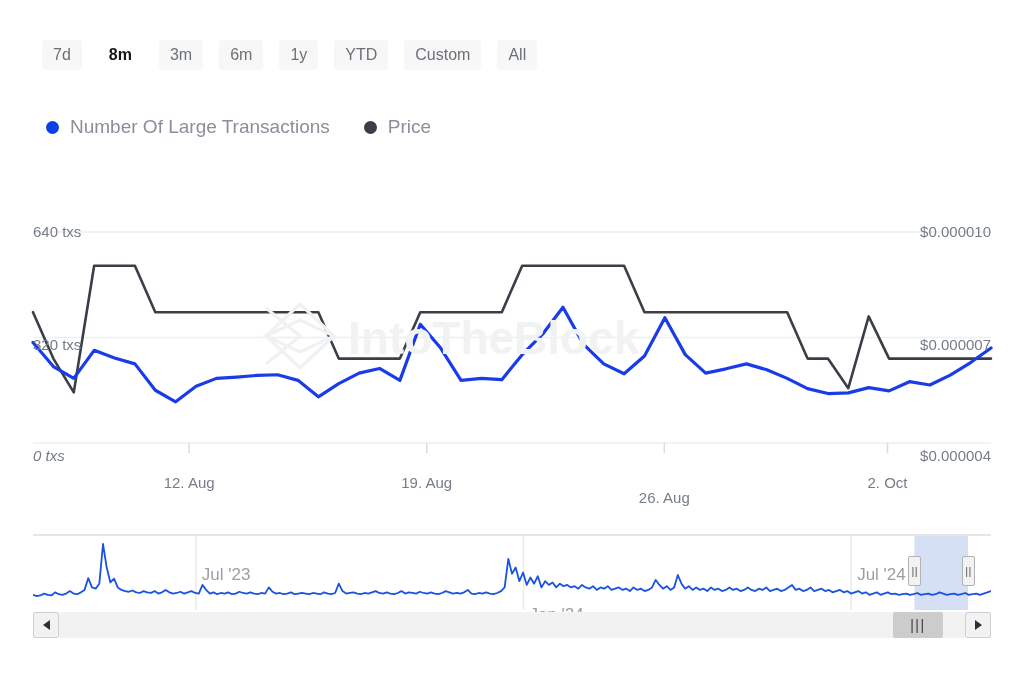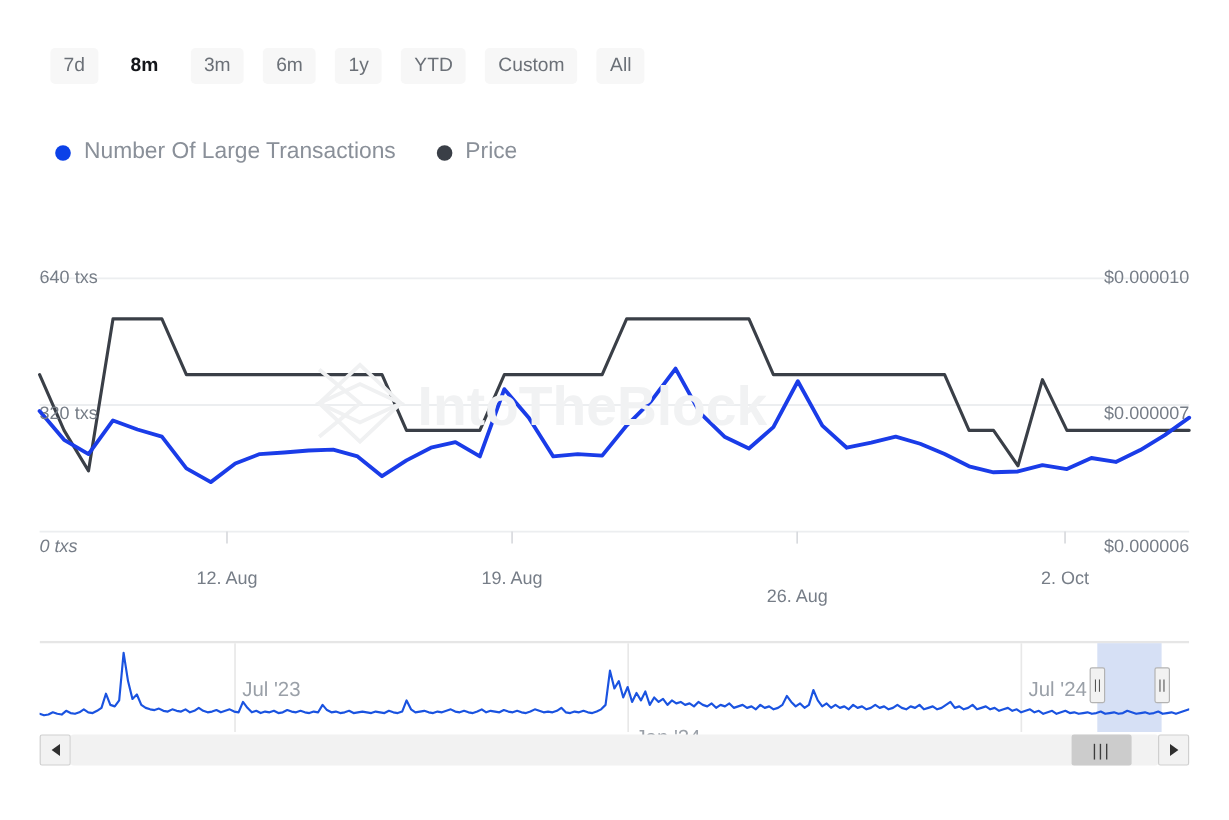--- a/index.html
+++ b/index.html
@@ -249,21 +249,21 @@
       <path id="price-path" fill="none" stroke="#3a3f47" stroke-width="2.6" stroke-linejoin="round" stroke-linecap="round" d="M33.00 127.18 L53.38 173.60 L73.77 207.36 L94.15 80.76 L114.53 80.76 L134.91 80.76 L155.30 127.18 L175.68 127.18 L196.06 127.18 L216.45 127.18 L236.83 127.18 L257.21 127.18 L277.60 127.18 L297.98 127.18 L318.36 127.18 L338.74 173.60 L359.13 173.60 L379.51 173.60 L399.89 173.60 L420.28 127.18 L440.66 127.18 L461.04 127.18 L481.43 127.18 L501.81 127.18 L522.19 80.76 L542.57 80.76 L562.96 80.76 L583.34 80.76 L603.72 80.76 L624.11 80.76 L644.49 127.18 L664.87 127.18 L685.26 127.18 L705.64 127.18 L726.02 127.18 L746.40 127.18 L766.79 127.18 L787.17 127.18 L807.55 173.60 L827.94 173.60 L848.32 203.14 L868.70 131.40 L889.09 173.60 L909.47 173.60 L929.85 173.60 L950.23 173.60 L970.62 173.60 L991.00 173.60"></path>
       <path id="txs-path" fill="none" stroke="#1a3ce8" stroke-width="3.2" stroke-linejoin="round" stroke-linecap="round" d="M33.00 157.45 L53.38 181.51 L73.77 193.38 L94.15 165.36 L114.53 172.94 L134.91 178.88 L155.30 205.25 L175.68 216.79 L196.06 201.29 L216.45 193.38 L236.83 192.06 L257.21 190.41 L277.60 189.75 L297.98 195.36 L318.36 211.84 L338.74 198.66 L359.13 188.11 L379.51 183.49 L399.89 195.36 L420.28 139.31 L440.66 163.05 L461.04 195.36 L481.43 193.38 L501.81 194.70 L522.19 169.64 L542.57 149.20 L562.96 122.17 L583.34 159.09 L603.72 178.88 L624.11 188.77 L644.49 170.96 L664.87 132.72 L685.26 169.64 L705.64 188.11 L726.02 183.82 L746.40 178.88 L766.79 184.81 L787.17 193.38 L807.55 203.60 L827.94 208.55 L848.32 207.89 L868.70 202.61 L889.09 205.91 L909.47 196.68 L929.85 199.97 L950.23 190.08 L970.62 177.56 L991.00 163.05"></path>
     </svg>
 
     <div class="axis-label" style="left:33px; top:26px;">640 txs</div>
     <div class="axis-label" style="left:33px; top:139px;">320 txs</div>
     <div class="axis-label" style="left:33px; top:250px;font-style:italic;">0 txs</div>
 
     <div class="axis-label" style="right:33px; top:26px;">$0.000010</div>
     <div class="axis-label" style="right:33px; top:139px;">$0.000007</div>
-    <div class="axis-label" style="right:33px; top:250px;">$0.000006</div>
+    <div class="axis-label" style="right:33px; top:250px;">$0.000004</div>
 
     <div id="xlabels">
         <div class="axis-label" style="left: 149.154px; top: 277px; width: 80px; text-align: center;">12. Aug</div>
         <div class="axis-label" style="left: 386.738px; top: 277px; width: 80px; text-align: center;">19. Aug</div>
         <div class="axis-label" style="left: 624.322px; top: 292px; width: 80px; text-align: center;">26. Aug</div>
         <div class="axis-label" style="left: 847.536px; top: 277px; width: 80px; text-align: center;">2. Oct</div>
       </div>
   </div>
 
   <div class="watermark">

